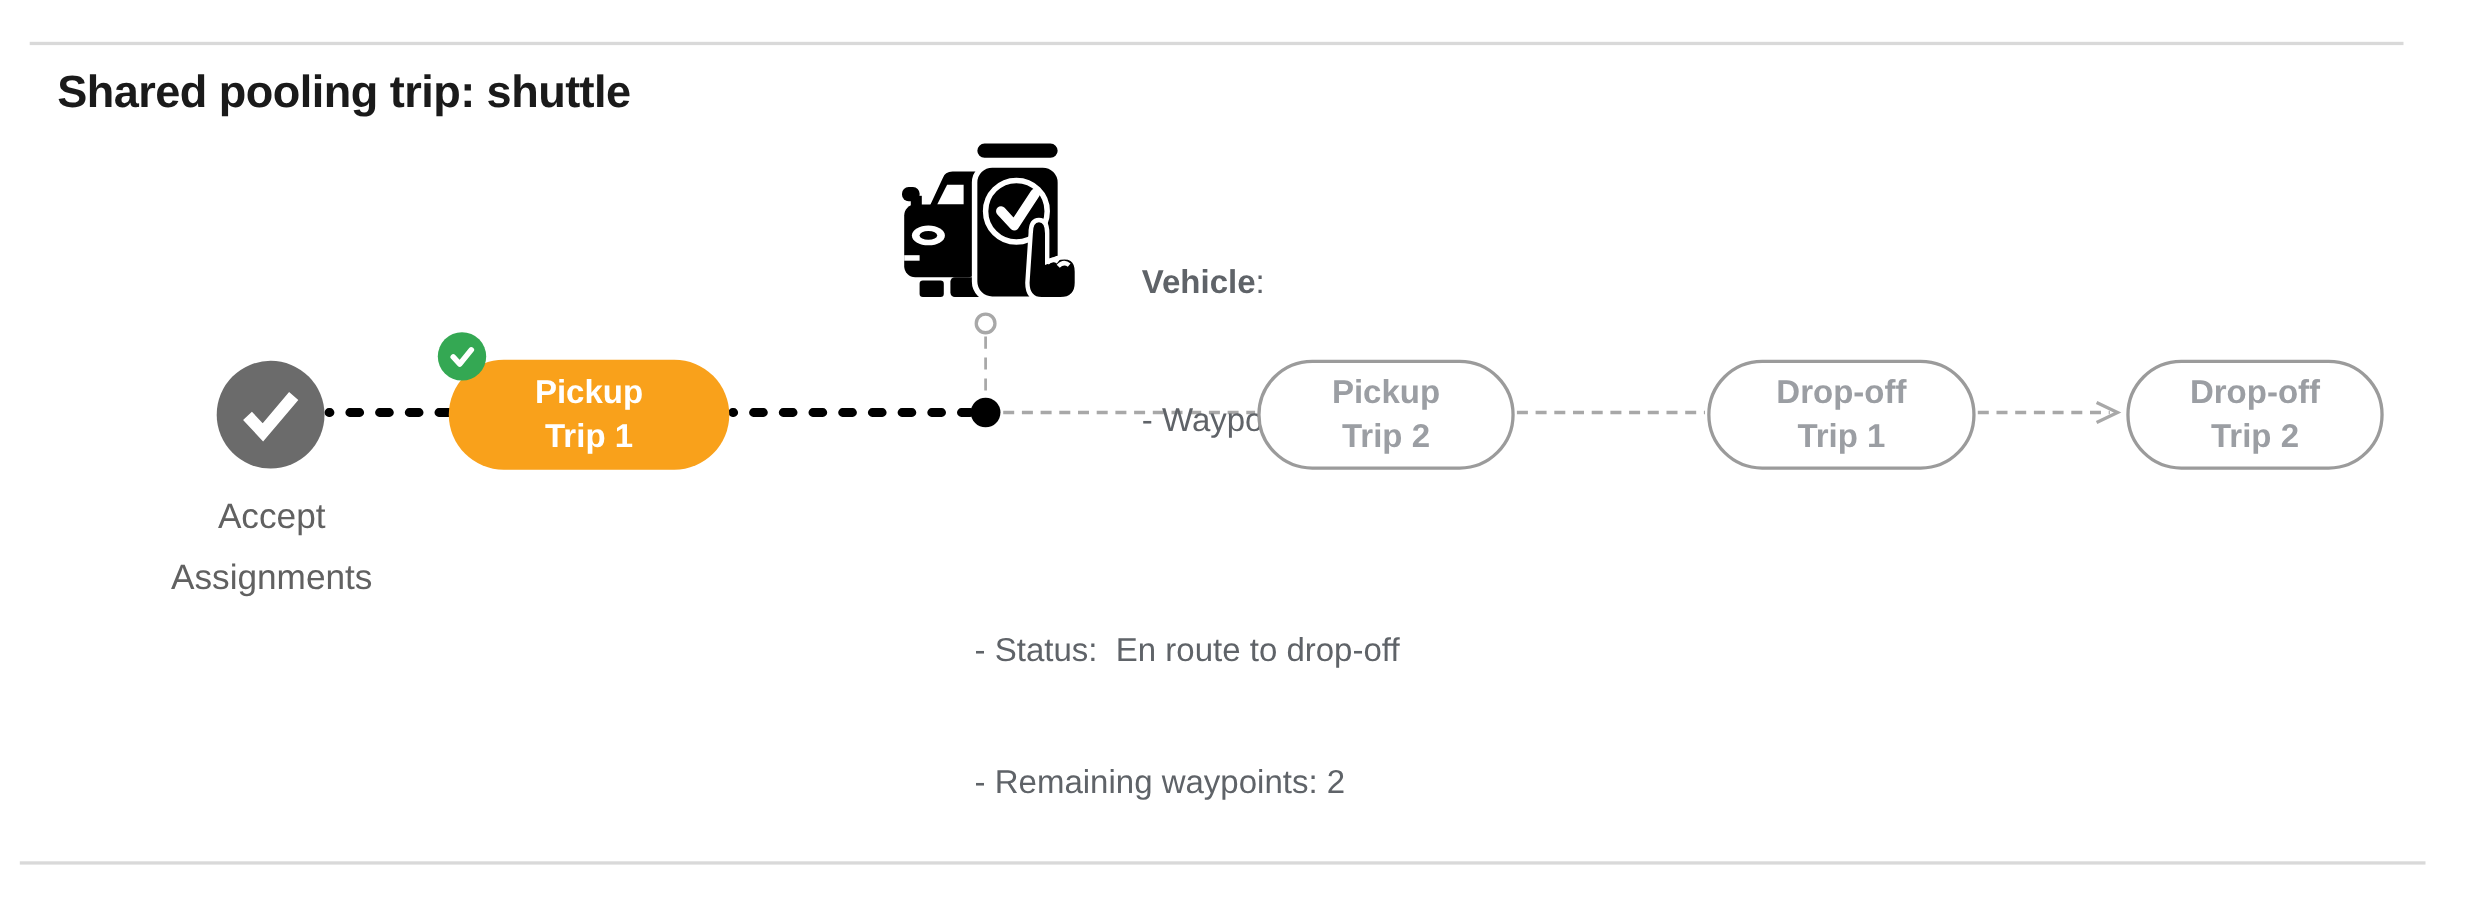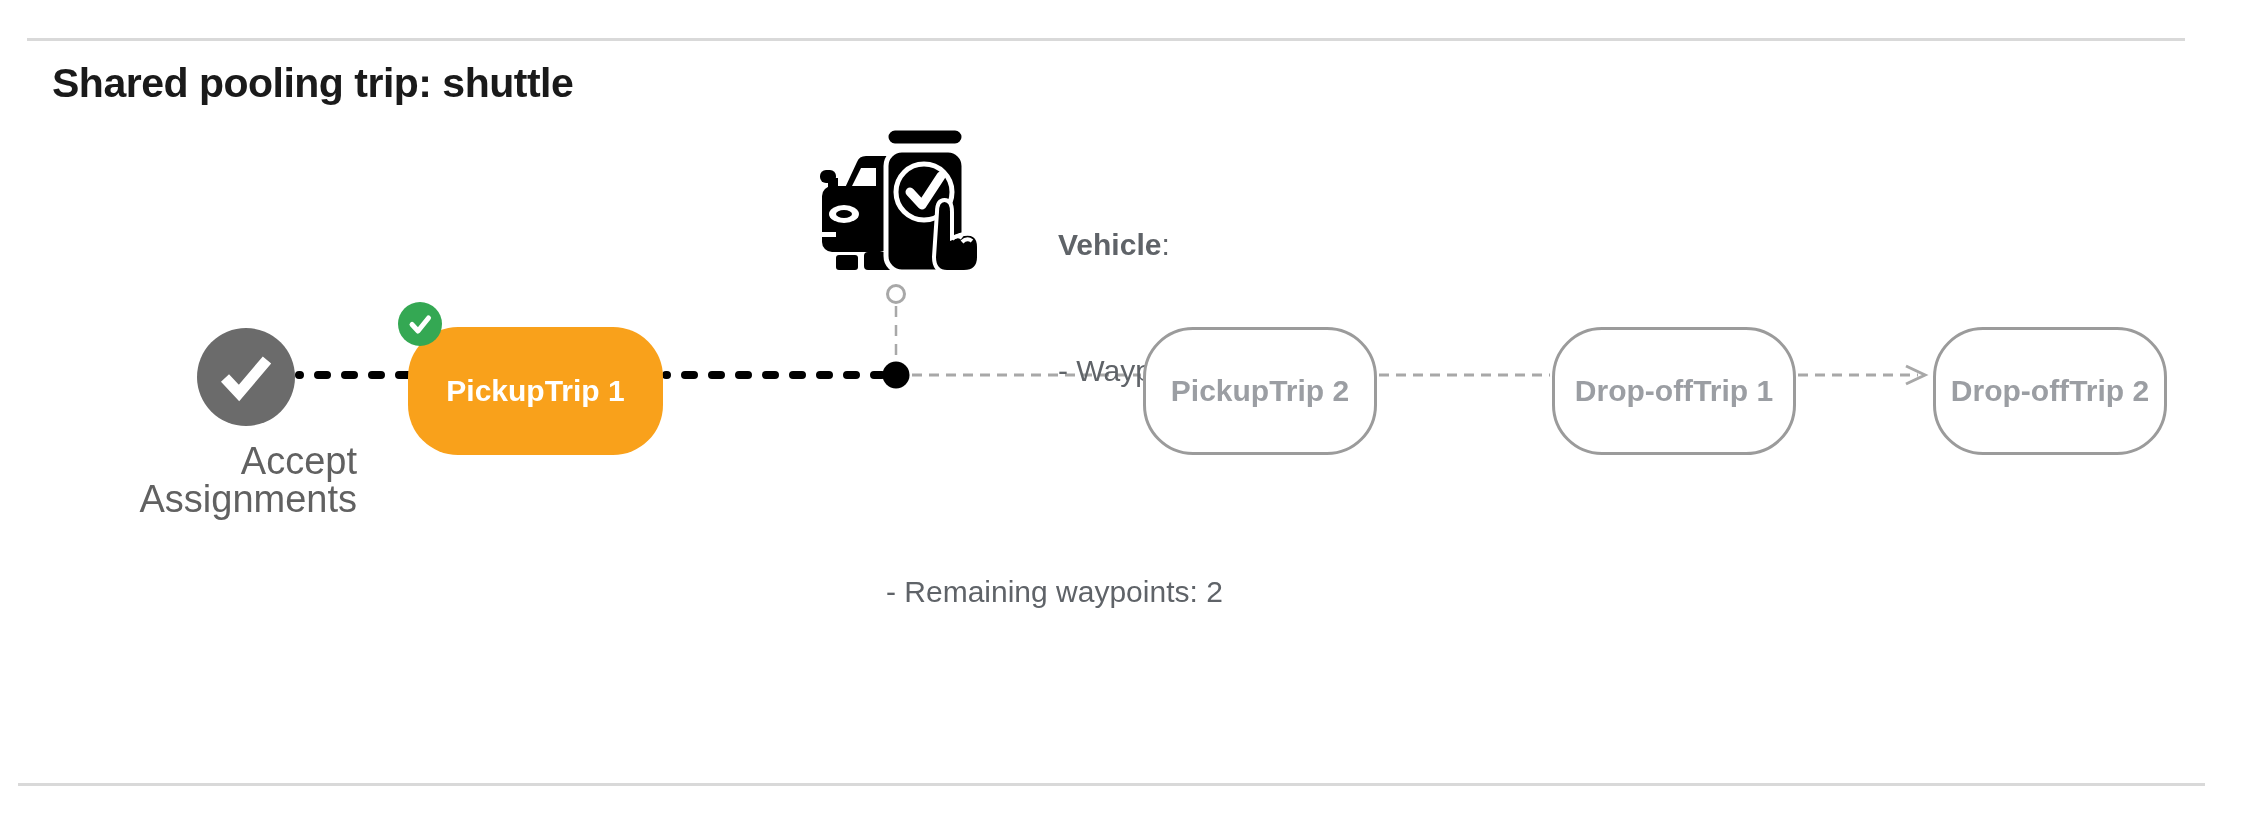--- a/index.html
+++ b/index.html
@@ -25,43 +25,43 @@
   .dash-gray-v{stroke:var(--connector-gray,#A8A8A8);stroke-width:2.5;stroke-dasharray:11 8;fill:none;}
   .arrow-head{stroke:var(--connector-gray,#A8A8A8);stroke-width:3;fill:none;}
   .pos-dot{fill:var(--line-black,#000);}
   .anchor-circle{fill:#fff;stroke:var(--connector-gray,#A8A8A8);stroke-width:3;}
 
   .node-circle{
     position:absolute;left:197px;top:328px;width:98px;height:98px;border-radius:50%;
     background:var(--node-gray,#6B6B6B);display:flex;align-items:center;justify-content:center;
   }
   .node-label{
-    position:absolute;left:137px;top:442px;width:220px;text-align:right;
-    font-size:38px;line-height:38px;color:var(--label-gray,#616161);
+    position:absolute;left:137px;top:442px;width:220px;text-align:center;
+    font-size:32px;line-height:55px;color:var(--label-gray,#616161);
   }
   .pill{
-    position:absolute;top:327px;height:128px;border-radius:50px;box-sizing:border-box;
-    display:flex;flex-direction:row;align-items:center;justify-content:center;
+    position:absolute;top:327px;height:100px;border-radius:50px;box-sizing:border-box;
+    display:flex;flex-direction:column;align-items:center;justify-content:center;
     font-size:30px;font-weight:700;line-height:40px;text-align:center;
   }
   .pill-active{left:408px;width:255px;background:var(--orange,#F9A11B);color:#fff;}
   .pill-upcoming{background:#fff;border:3px solid var(--pill-gray,#9B9B9B);color:var(--pill-text-gray,#9B9EA3);}
   .pill-p2{left:1143px;width:234px;}
   .pill-d1{left:1552px;width:244px;}
   .pill-d2{left:1933px;width:234px;}
 
   .badge{
     position:absolute;left:398px;top:302px;width:44px;height:44px;border-radius:50%;
     background:var(--green,#34A853);display:flex;align-items:center;justify-content:center;
   }
 
   .vehicle-icon{position:absolute;left:820px;top:126px;width:162px;height:152px;}
 
   .info{position:absolute;color:var(--text-gray,#5F6368);font-size:30px;white-space:pre;}
-  .vehicle-info{left:1038px;top:140px;line-height:42px;margin-left:20px;}
+  .vehicle-info{left:1038px;top:152px;line-height:42px;}
   .status-info{left:886px;top:492px;line-height:40px;}
   .bold{font-weight:700;}
 </style>
 </head>
 <body>
 
 <div>
 
   <div class="rule rule-top"></div>
 
@@ -134,20 +134,21 @@
   <div class="pill pill-upcoming pill-d1">
     <span>Drop-off</span>
     <span>Trip 1</span>
   </div>
   <div class="pill pill-upcoming pill-d2">
     <span>Drop-off</span>
     <span>Trip 2</span>
   </div>
 
   <div class="info status-info">
+    <div>- Status:  En route to drop-off</div>
     <div>- Remaining waypoints: 2</div>
     
     
     
   </div>
 
   <div class="rule rule-bottom"></div>
 
 </div>
 

